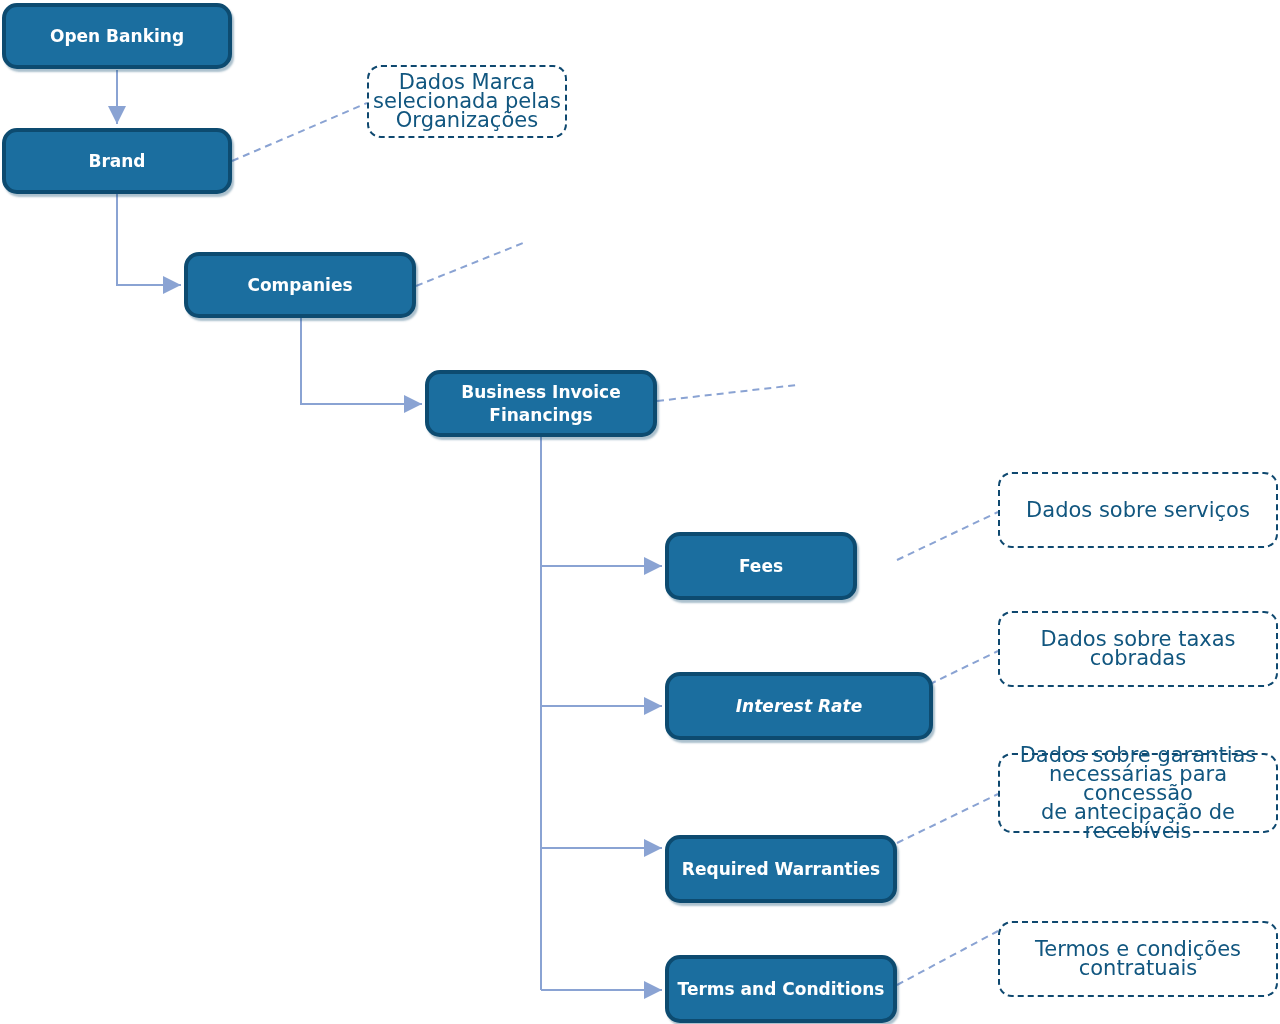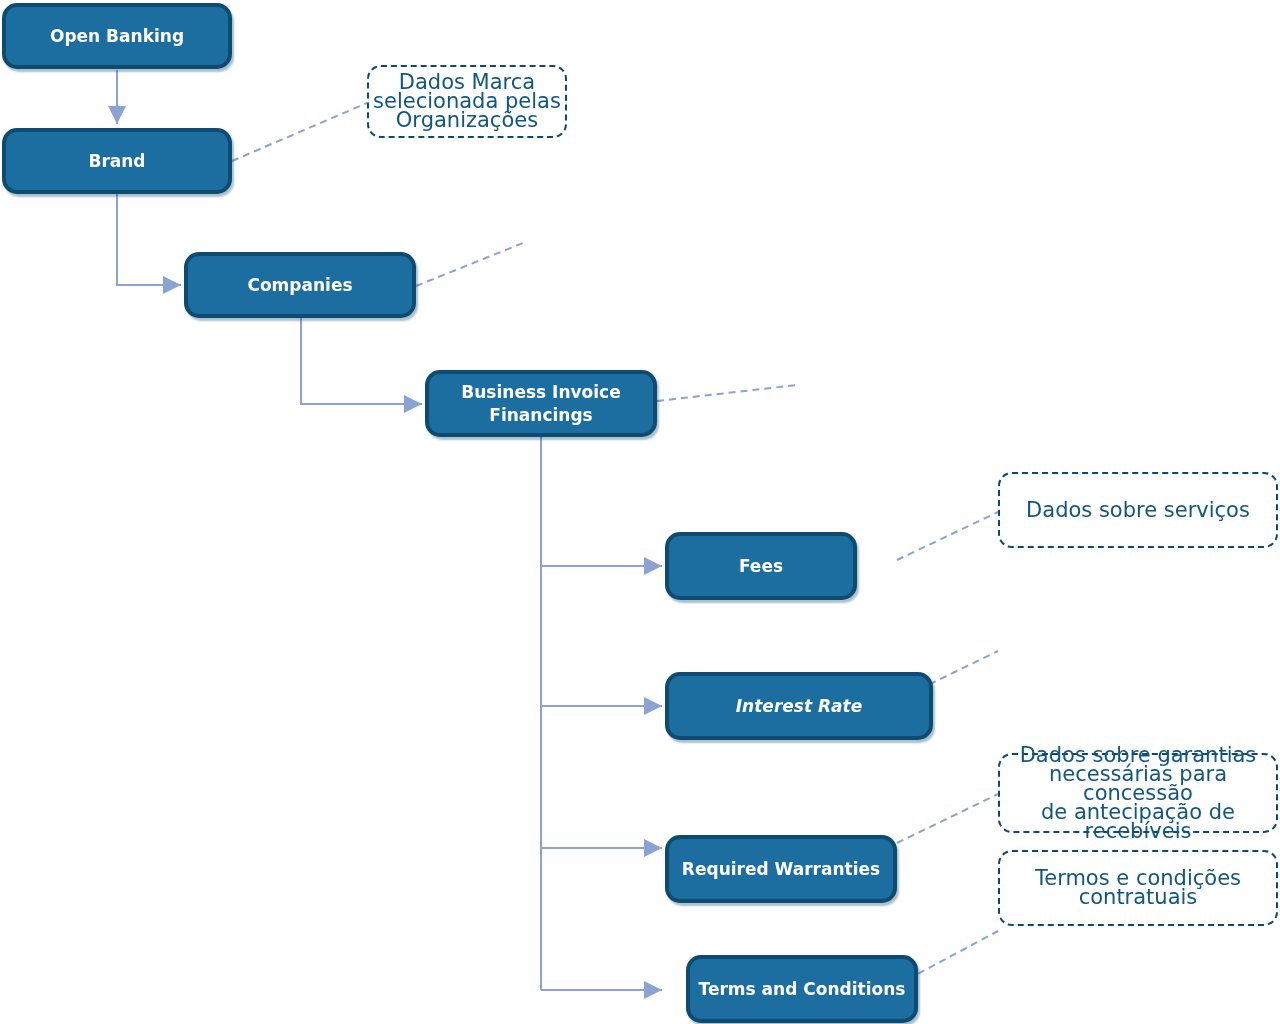--- a/index.html
+++ b/index.html
@@ -46,29 +46,29 @@
     padding: 0 4px;
   }
   
   #n-open-banking        { left: 2px;   top: 3px;   width: 230px; height: 66px; }
   #n-brand               { left: 2px;   top: 128px; width: 230px; height: 66px; }
   #n-companies           { left: 184px; top: 252px; width: 232px; height: 66px; }
   #n-bif                 { left: 425px; top: 370px; width: 232px; height: 67px; }
   #n-fees                { left: 665px; top: 532px; width: 192px; height: 68px; }
   #n-interest-rate       { left: 665px; top: 672px; width: 268px; height: 68px; font-style: italic; }
   #n-required-warranties { left: 665px; top: 814px; width: 232px; height: 68px; margin-top: 21px; }
-  #n-terms-conditions    { left: 665px; top: 955px; width: 232px; height: 68px; margin-left: 21px; }
+  #n-terms-conditions    { left: 665px; top: 955px; width: 232px; height: 68px; }
   
   #a-brand               { left: 367px; top: 65px;  width: 200px; height: 73px;  }
   #a-companies           { left: 523px; top: 192px; width: 197px; height: 103px; }
   #a-bif                 { left: 797px; top: 332px; width: 201px; height: 101px; }
   #a-fees                { left: 998px; top: 472px; width: 280px; height: 76px;  }
   #a-interest-rate       { left: 998px; top: 611px; width: 280px; height: 76px;  }
   #a-required-warranties { left: 998px; top: 753px; width: 280px; height: 80px;  }
-  #a-terms-conditions    { left: 998px; top: 850px; width: 280px; height: 76px;  }
+  #a-terms-conditions    { left: 998px; top: 921px; width: 280px; height: 76px;  }
 </style>
 </head>
 <body>
 
 <div id="canvas">
 
   <svg id="wires" viewBox="0 0 1280 1024" xmlns="http://www.w3.org/2000/svg">
     <defs>
       <marker id="arrow" viewBox="0 0 10 10" refX="10" refY="5" markerWidth="9" markerHeight="9" orient="auto-start-reverse">
         <path d="M0,0 L10,5 L0,10 z" fill="#8AA3D3"></path>
@@ -101,19 +101,20 @@
   <div id="n-bif" class="node">Business Invoice Financings</div>
   <div id="n-fees" class="node">Fees</div>
   <div id="n-interest-rate" class="node">Interest Rate</div>
   <div id="n-required-warranties" class="node">Required Warranties</div>
   <div id="n-terms-conditions" class="node">Terms and Conditions</div>
 
   <div id="a-brand" class="callout">Dados Marca
 selecionada pelas
 Organizações</div>
   <div id="a-fees" class="callout">Dados sobre serviços</div>
+  <div id="a-interest-rate" class="callout">Dados sobre taxas cobradas</div>
   <div id="a-required-warranties" class="callout">Dados sobre garantias
 necessárias para concessão
 de antecipação de recebíveis</div>
   <div id="a-terms-conditions" class="callout">Termos e condições
 contratuais</div>
 
 </div>
 
 </body></html>

